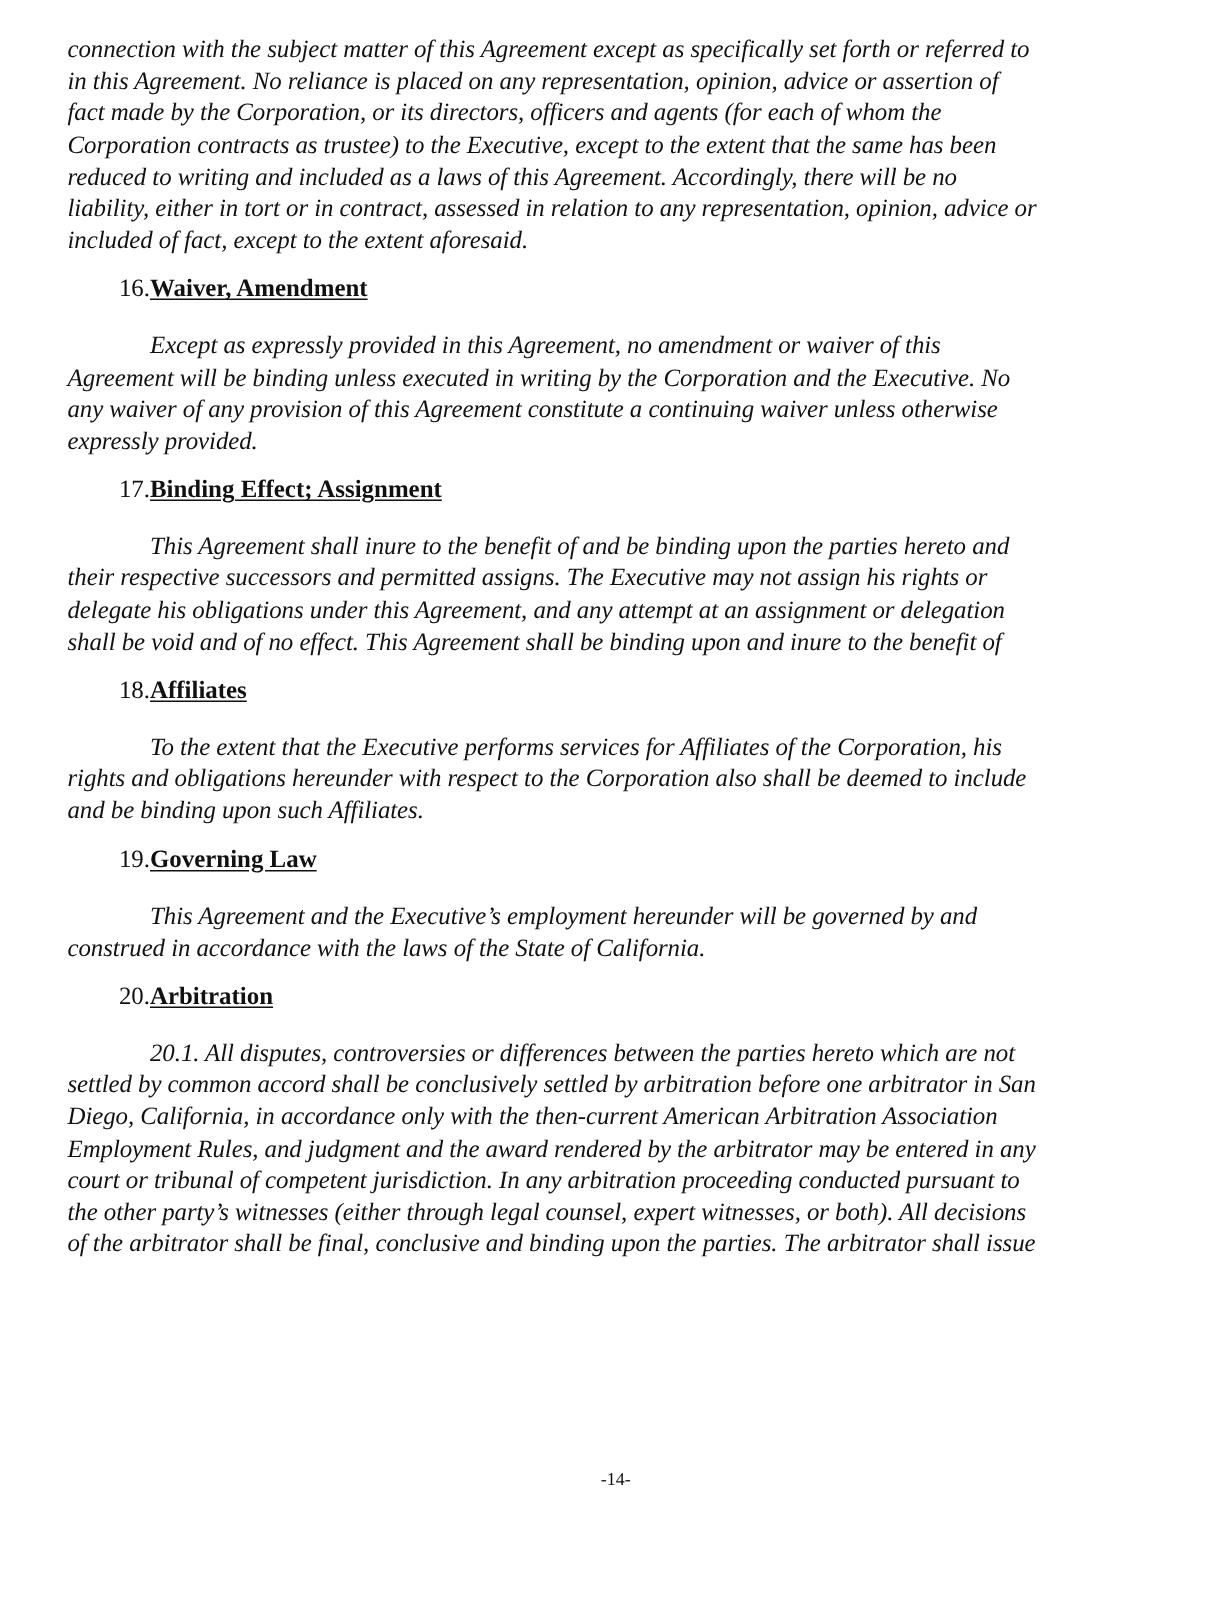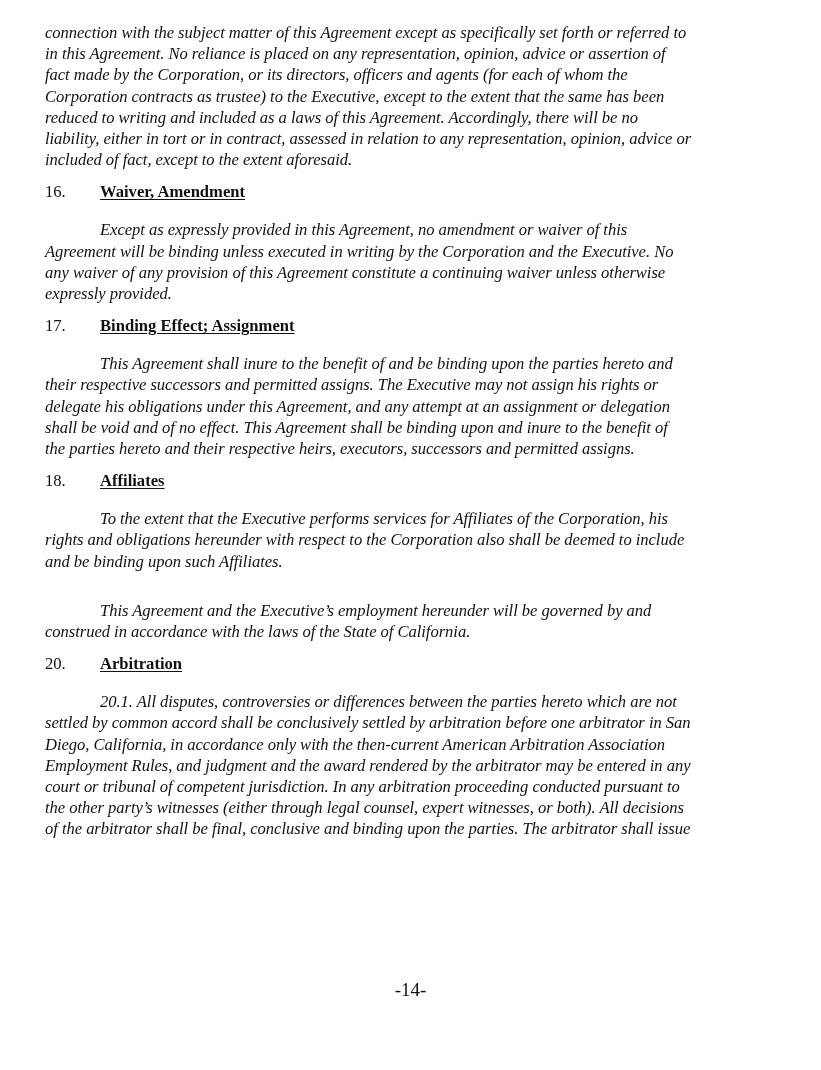--- a/index.html
+++ b/index.html
@@ -35,39 +35,40 @@
   }
   .para .indent {
     padding-left: 55px;
   }
   .heading {
     font-size: 16.6px;
     line-height: 21px;
     margin: 0;
     display: flex;
     white-space: nowrap;
+    text-align: right;
   }
   .heading .num {
     width: 55px;
     flex: 0 0 55px;
   }
   .heading .title {
     font-weight: bold;
     text-decoration: underline;
     text-underline-offset: 2px;
   }
   .gap-after-para { height: 11px; }
   .gap-after-heading { height: 17px; }
   .page-number {
     position: absolute;
     left: 0;
     width: 821px;
     top: 979px;
     text-align: center;
-    font-size: 19px;
+    font-size: 12px;
     font-family: "Liberation Serif", "DejaVu Serif", serif;
   }
 </style>
 </head>
 <body>
 
 <div class="page">
 
   <p class="para">
     <span class="line">connection with the subject matter of this Agreement except as specifically set forth or referred to</span>
@@ -96,36 +97,39 @@
   <div class="heading">
     <span class="num">17.</span>
     <span class="title">Binding Effect; Assignment</span>
   </div>
   <div class="gap-after-heading"></div>
   <p class="para">
     <span class="line indent">This Agreement shall inure to the benefit of and be binding upon the parties hereto and</span>
     <span class="line">their respective successors and permitted assigns. The Executive may not assign his rights or</span>
     <span class="line">delegate his obligations under this Agreement, and any attempt at an assignment or delegation</span>
     <span class="line">shall be void and of no effect.  This Agreement shall be binding upon and inure to the benefit of</span>
-    <span class="line">the parties hereto and their respective heirs, executors, successors and permitted assigns.</span>
   </p>
   <div class="gap-after-para"></div>
 
   <div class="heading">
     <span class="num">18.</span>
     <span class="title">Affiliates</span>
   </div>
   <div class="gap-after-heading"></div>
   <p class="para">
     <span class="line indent">To the extent that the Executive performs services for Affiliates of the Corporation, his</span>
     <span class="line">rights and obligations hereunder with respect to the Corporation also shall be deemed to include</span>
     <span class="line">and be binding upon such Affiliates.</span>
   </p>
   <div class="gap-after-para"></div>
 
+  <div class="heading">
+    <span class="num">19.</span>
+    <span class="title">Governing Law</span>
+  </div>
   <div class="gap-after-heading"></div>
   <p class="para">
     <span class="line indent">This Agreement and the Executive’s employment hereunder will be governed by and</span>
     <span class="line">construed in accordance with the laws of the State of California.</span>
   </p>
   <div class="gap-after-para"></div>
 
   <div class="heading">
     <span class="num">20.</span>
     <span class="title">Arbitration</span>

